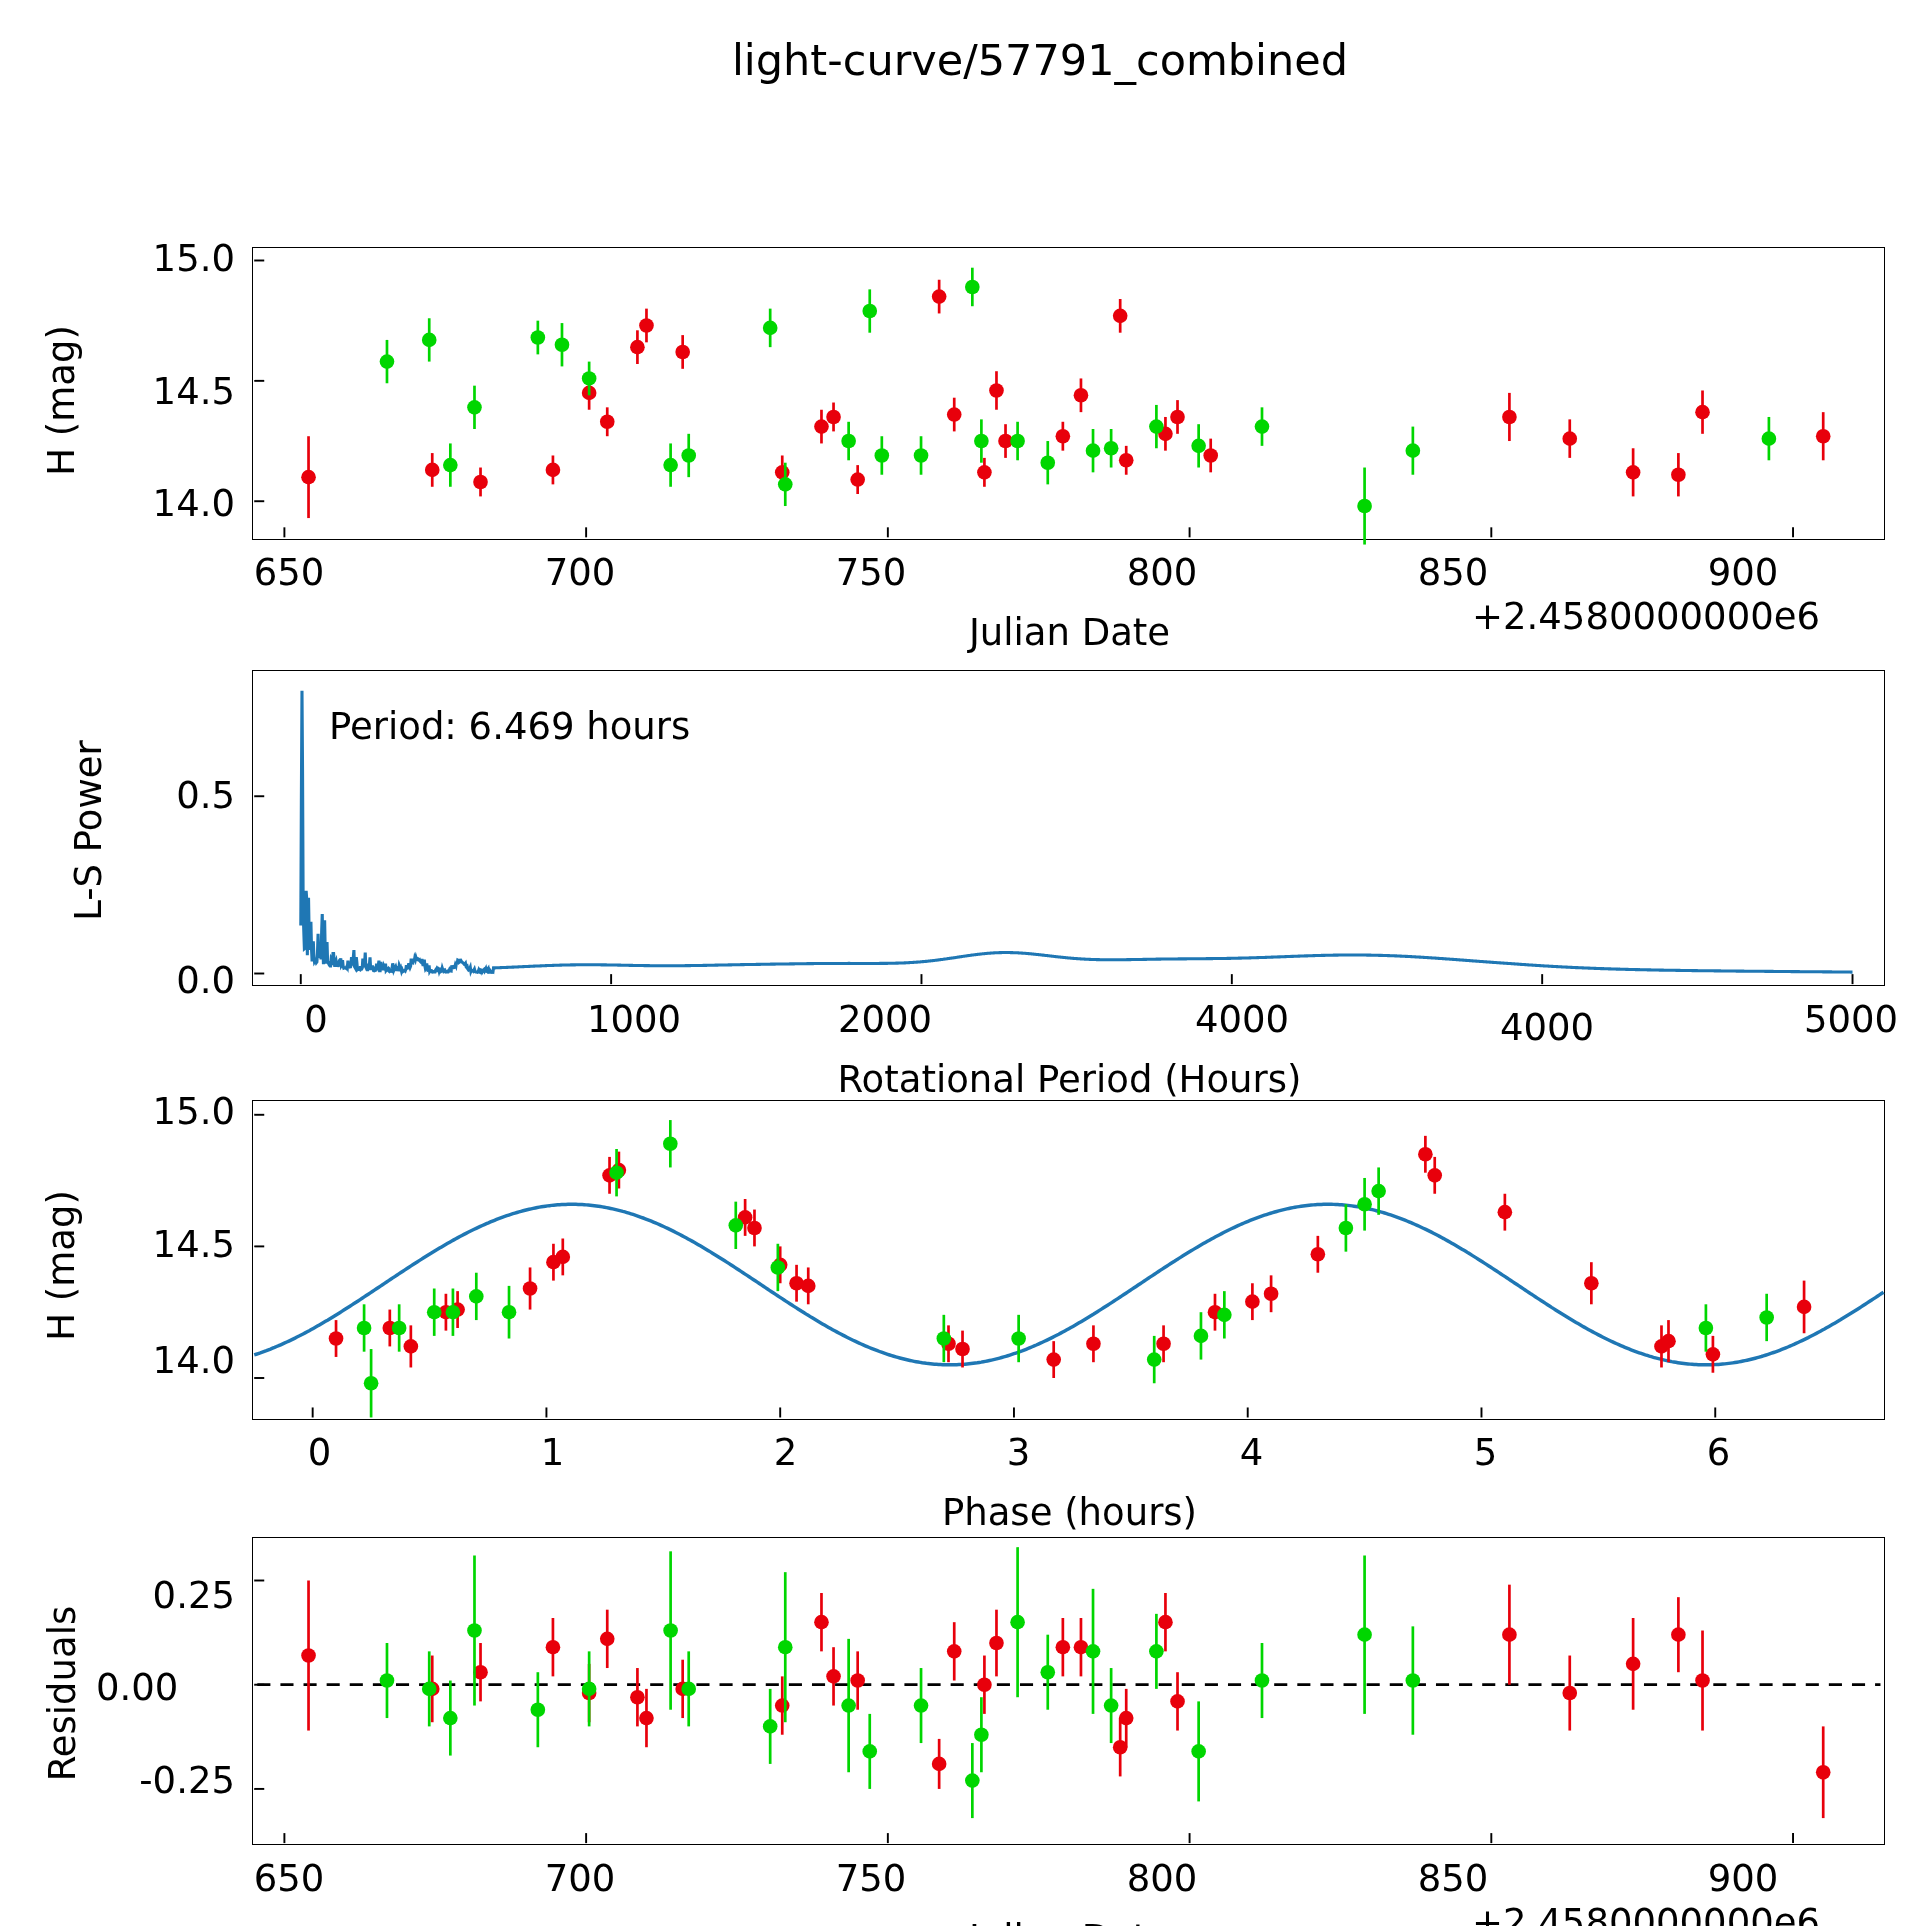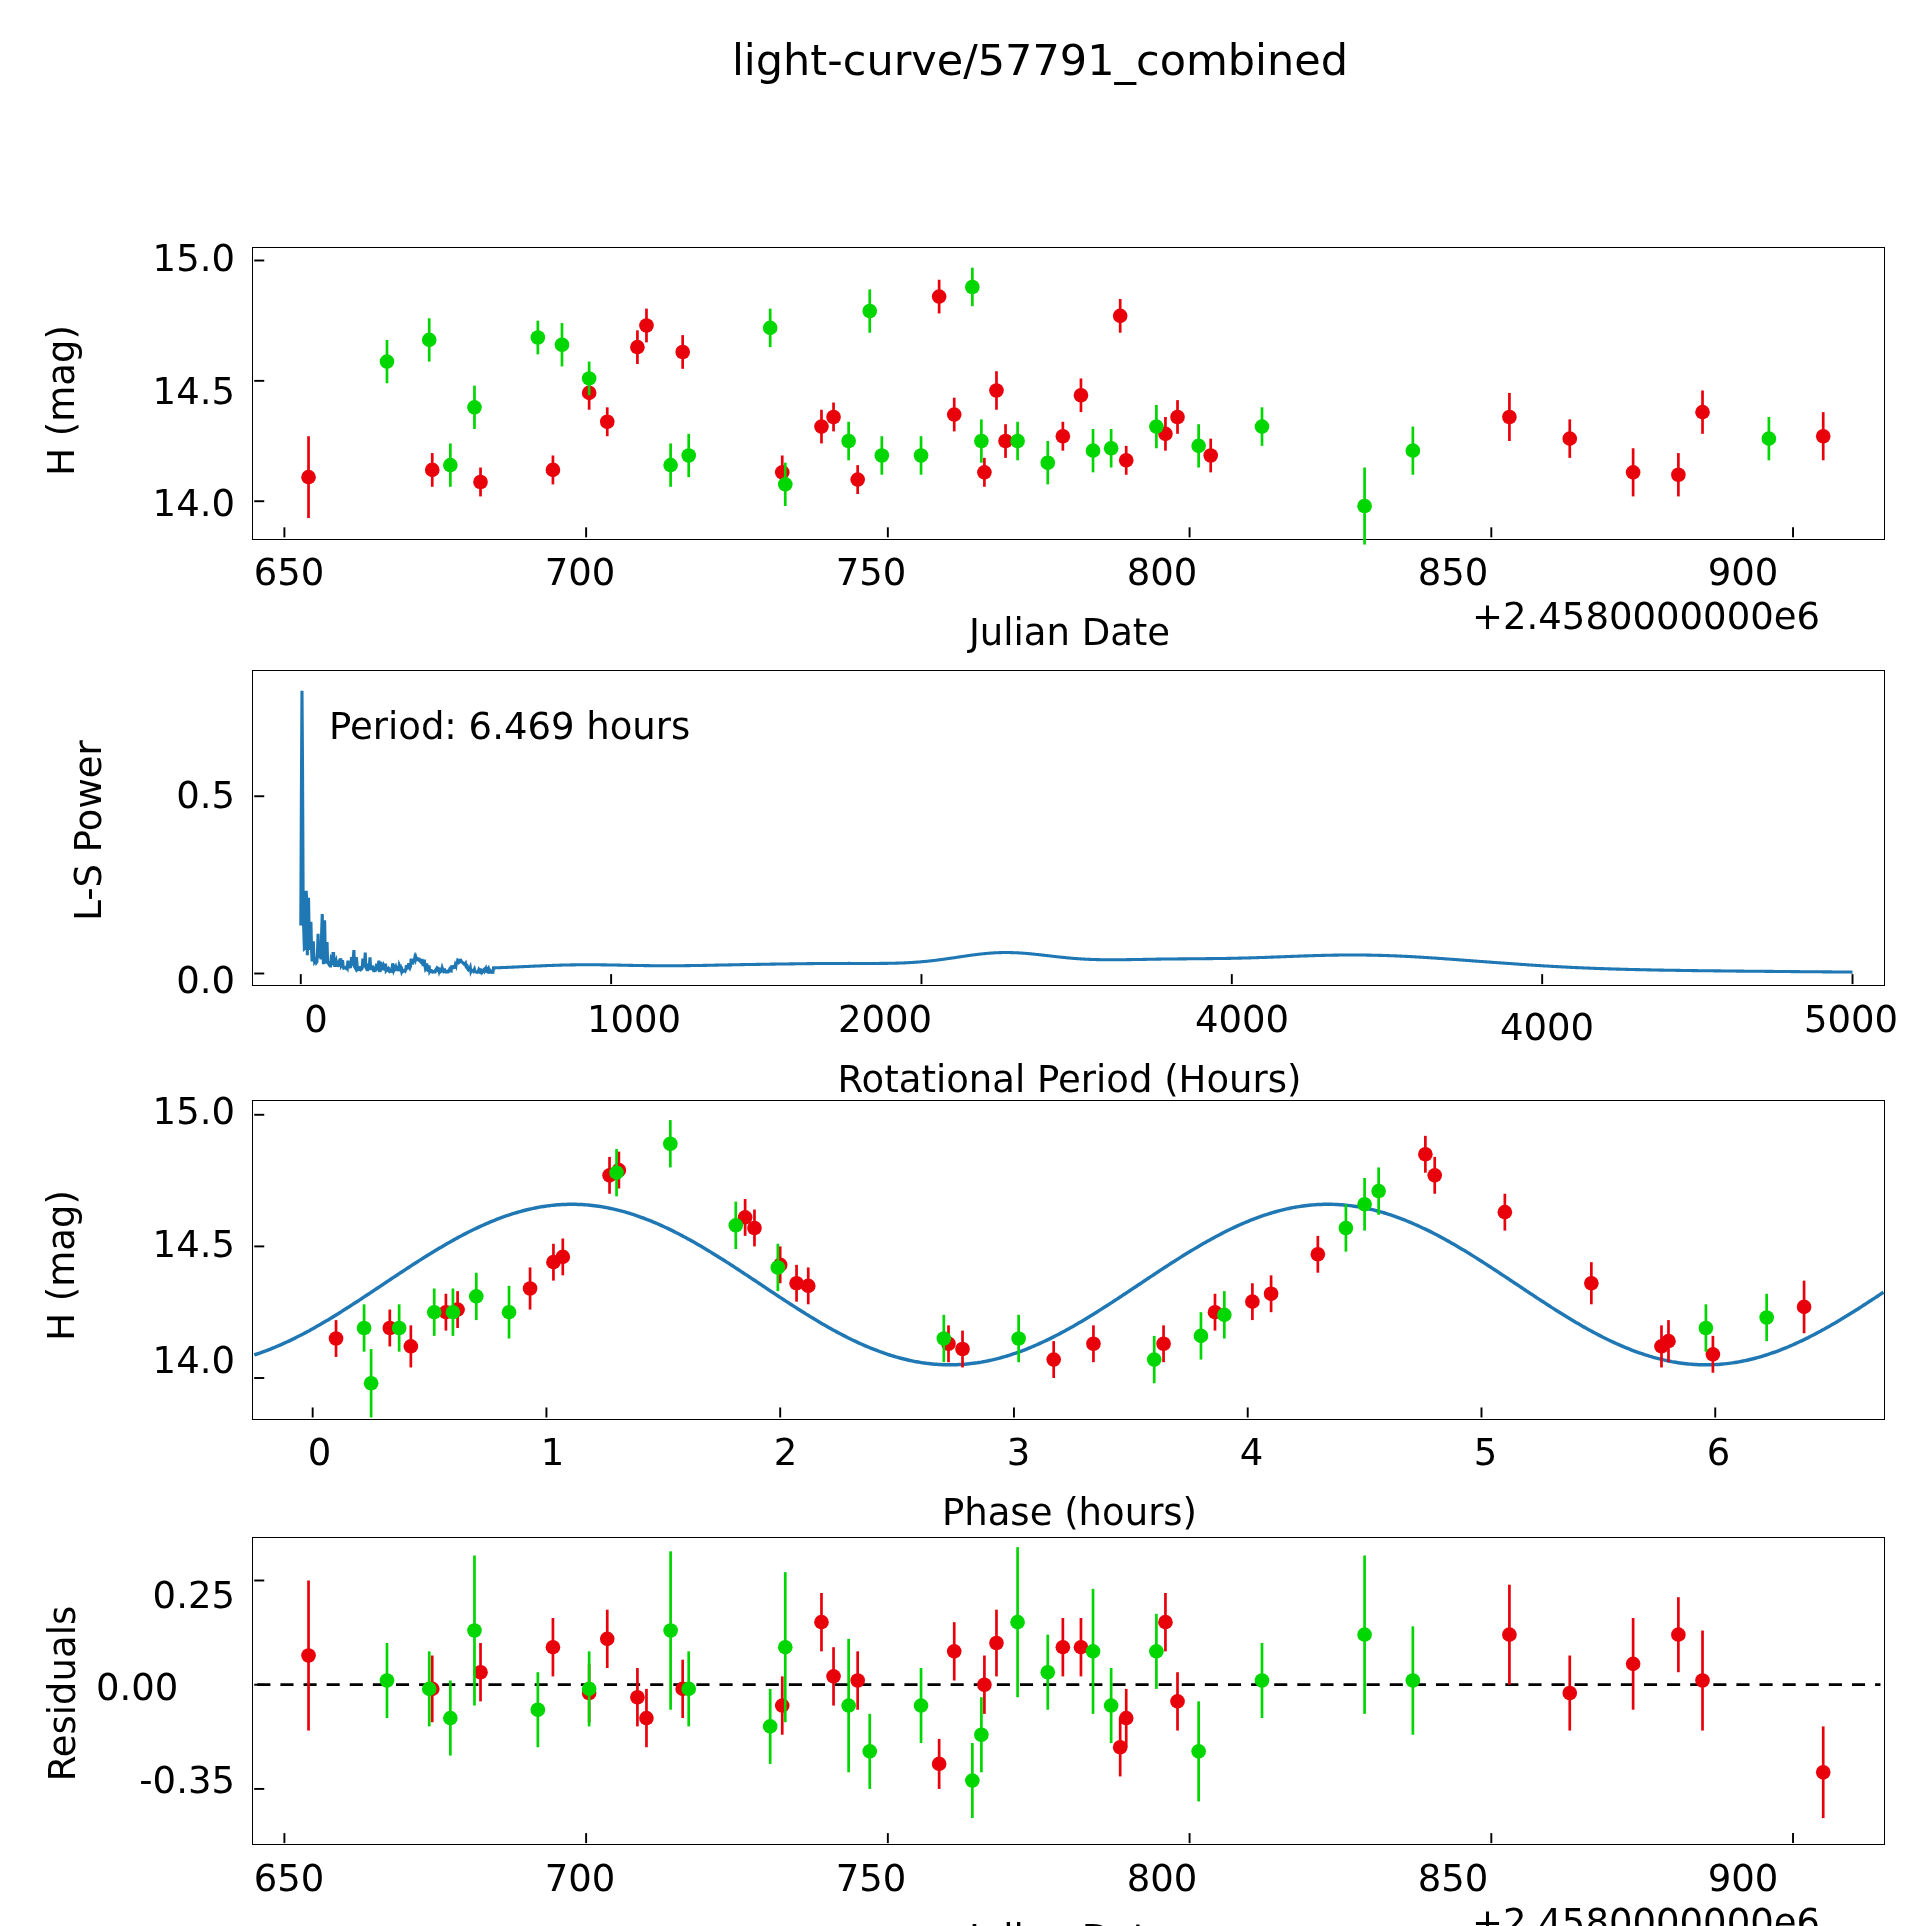--- a/index.html
+++ b/index.html
@@ -341,21 +341,21 @@
           <circle cx="4428.766140602583" cy="3447.666666666667" r="19" fill="#00d600"></circle>
           <line x1="4586.556671449067" y1="3358.833333333333" x2="4586.556671449067" y2="3481.833333333333" stroke="#00d600" stroke-width="7"></line>
           <circle cx="4586.556671449067" cy="3420.333333333333" r="19" fill="#00d600"></circle>
         </g>
       </svg>
   </div>
 
   <div class="panel">
     <div class="frame" style="left:252px;top:1537px;width:1633px;height:308px;"></div>
     <div class="ylabel" style="left:-65px;top:1672px;transform:rotate(-90deg);width:254px;text-align:center;">Residuals</div>
-    <div class="tick" style="left:96px;top:1759px;width:139px;text-align:right;">-0.35</div>
+    <div class="tick" style="left:96px;top:1759px;width:139px;text-align:right;">-0.25</div>
     <div class="tick" style="left:96px;top:1666px;width:139px;">0.00</div>
     <div class="tick" style="left:96px;top:1574px;width:139px;text-align:right;">0.25</div>
 
     <div class="tick" style="left:231px;top:1857px;width:116px;text-align:center;">650</div>
     <div class="tick" style="left:522px;top:1857px;width:116px;text-align:center;">700</div>
     <div class="tick" style="left:813px;top:1857px;width:116px;text-align:center;">750</div>
     <div class="tick" style="left:1104px;top:1857px;width:116px;text-align:center;">800</div>
     <div class="tick" style="left:1395px;top:1857px;width:116px;text-align:center;">850</div>
     <div class="tick" style="left:1685px;top:1857px;width:116px;text-align:center;">900</div>
 

